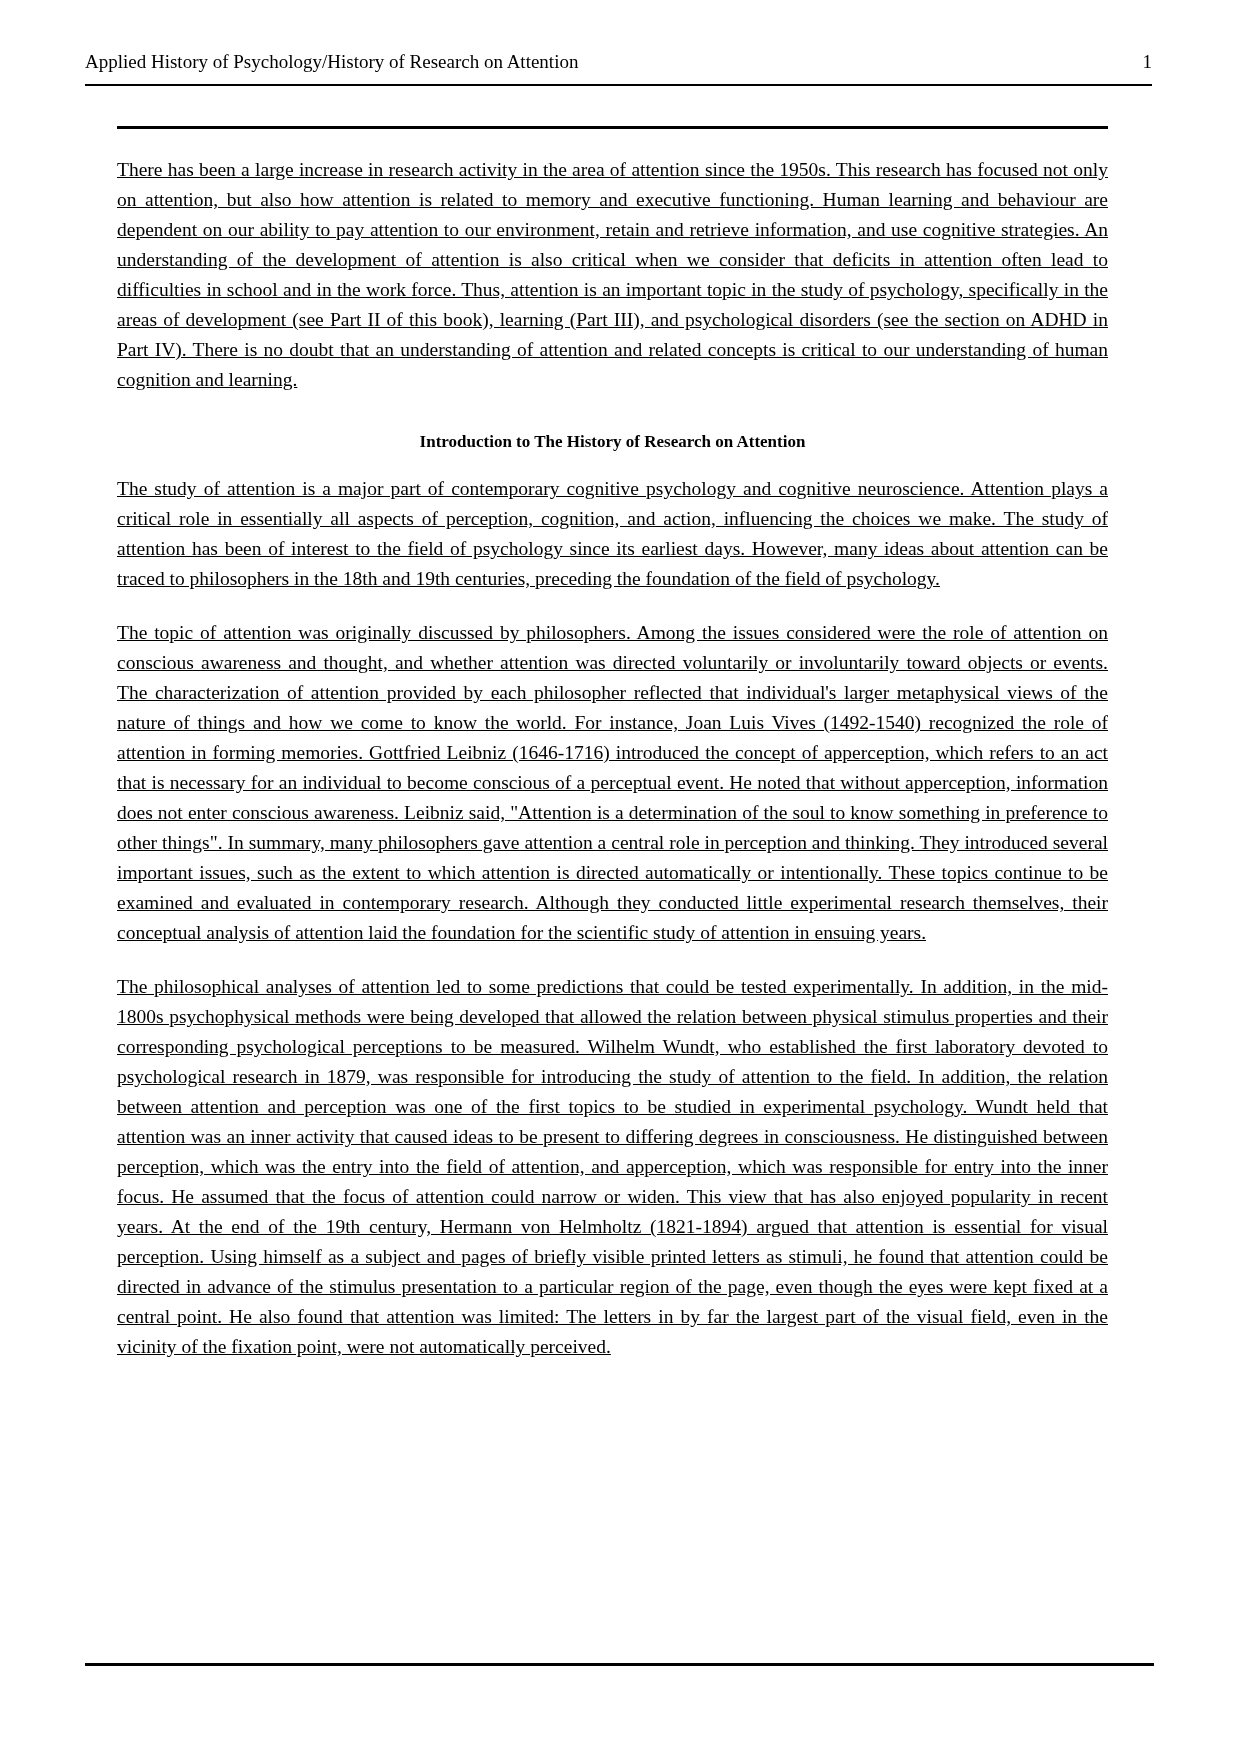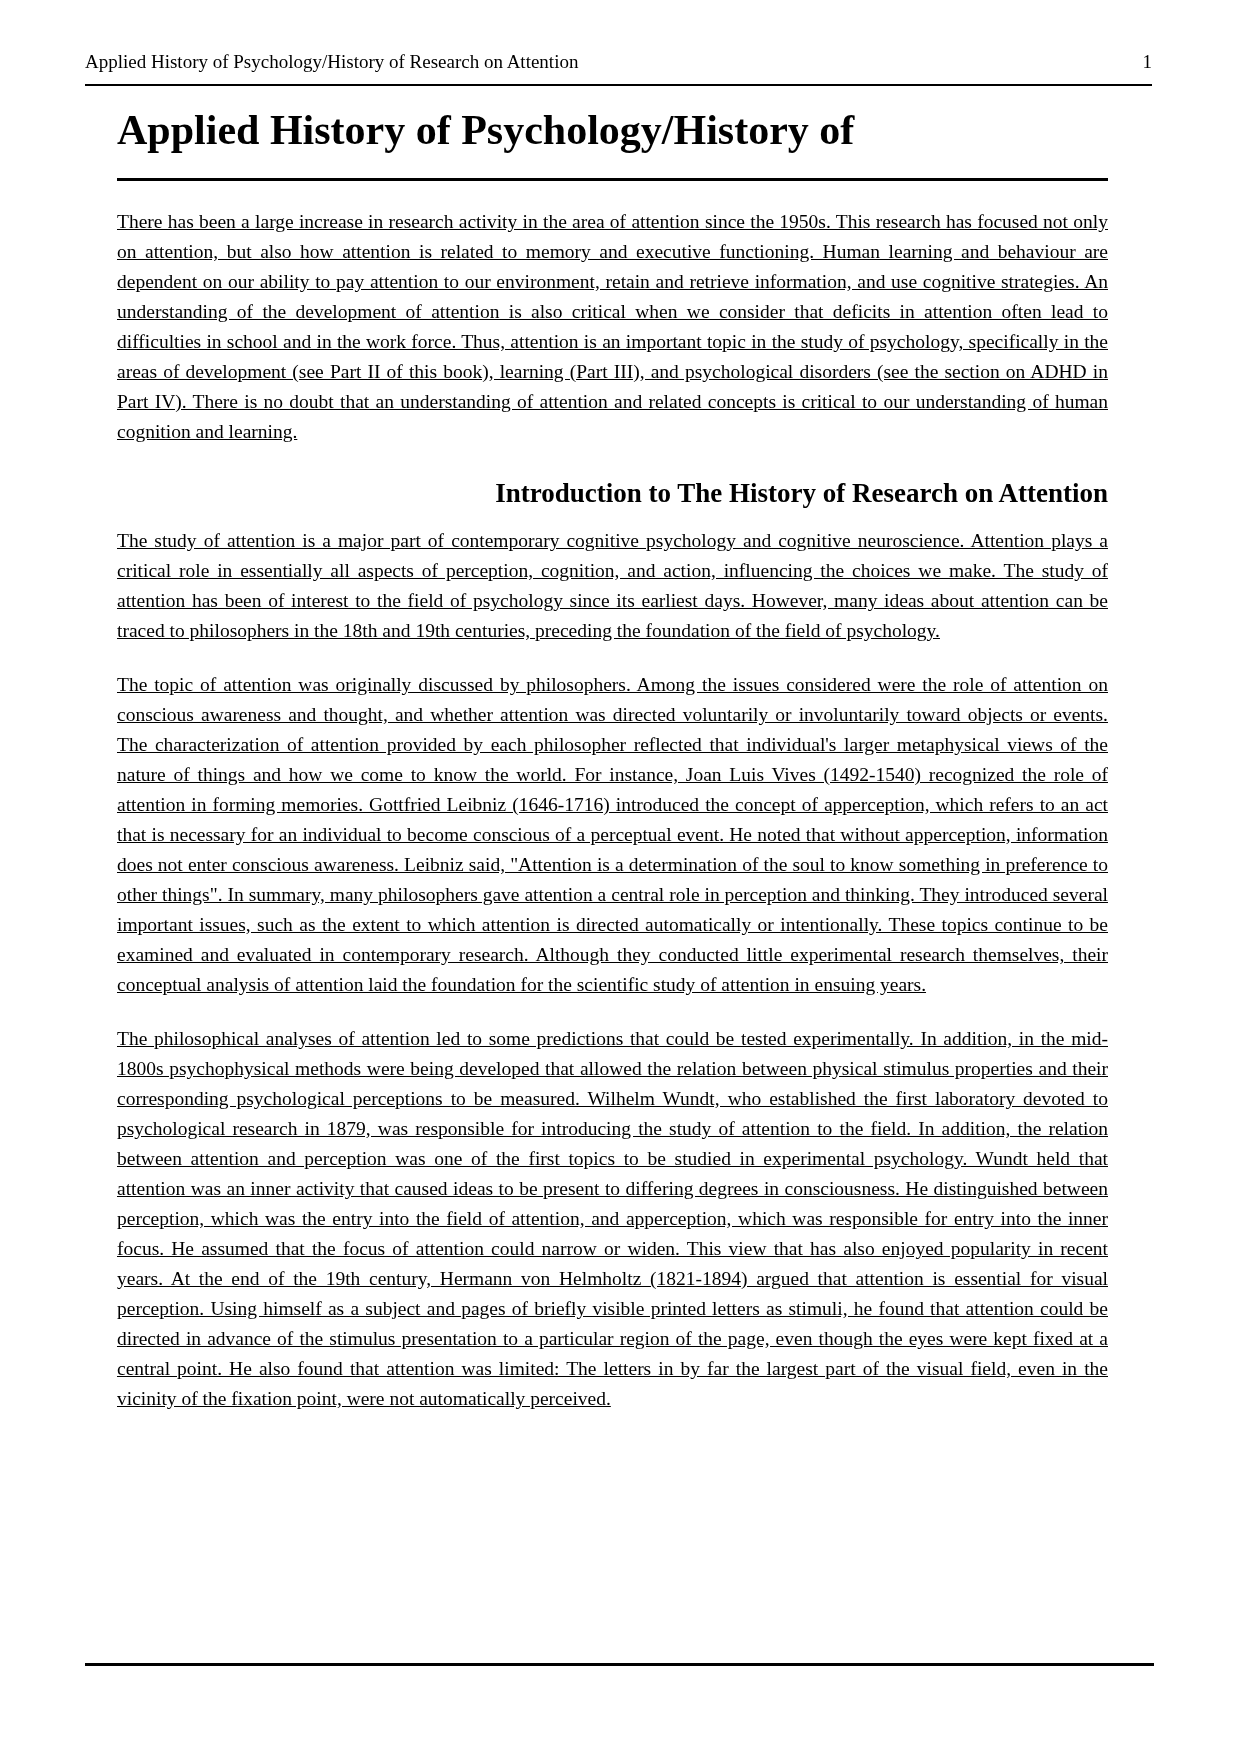--- a/index.html
+++ b/index.html
@@ -57,25 +57,25 @@
     text-align: justify;
   }
   .body-text p {
     margin: 0 0 24px 0;
     text-decoration: underline;
   }
   .lead-wrap {
     margin-top: 26px;
   }
   .section-heading {
-    font-size: 27px;
+    font-size: 17px;
     font-weight: bold;
     line-height: 33px;
     margin: 30px 0 16px 0;
-    text-align: right;
+    text-align: center;
   }
   
   .footer-rule {
     position: absolute;
     left: 85px;
     right: 87px;
     top: 1663px;
     border-top: 3px solid #000000;
     height: 0;
   }
@@ -86,21 +86,20 @@
 <div class="page">
 
   <div class="running-header">
     <span class="running-title">Applied History of Psychology/History of Research on Attention</span>
     <span class="page-num">1</span>
   </div>
 
   <div class="content">
 
     <h1 class="doc-title">
-      <span class="title-line">Applied History of Psychology/History of</span>
     </h1>
 
     <div class="body-text lead-wrap">
       <p>There has been a large increase in research activity in the area of attention since the 1950s. This research has focused not only on attention, but also how attention is related to memory and executive functioning. Human learning and behaviour are dependent on our ability to pay attention to our environment, retain and retrieve information, and use cognitive strategies. An understanding of the development of attention is also critical when we consider that deficits in attention often lead to difficulties in school and in the work force. Thus, attention is an important topic in the study of psychology, specifically in the areas of development (see Part II of this book), learning (Part III), and psychological disorders (see the section on ADHD in Part IV). There is no doubt that an understanding of attention and related concepts is critical to our understanding of human cognition and learning.</p>
     </div>
 
     <h2 class="section-heading">Introduction to The History of Research on Attention</h2>
 
     <div class="body-text">
       <p>The study of attention is a major part of contemporary cognitive psychology and cognitive neuroscience. Attention plays a critical role in essentially all aspects of perception, cognition, and action, influencing the choices we make. The study of attention has been of interest to the field of psychology since its earliest days. However, many ideas about attention can be traced to philosophers in the 18th and 19th centuries, preceding the foundation of the field of psychology.</p>

